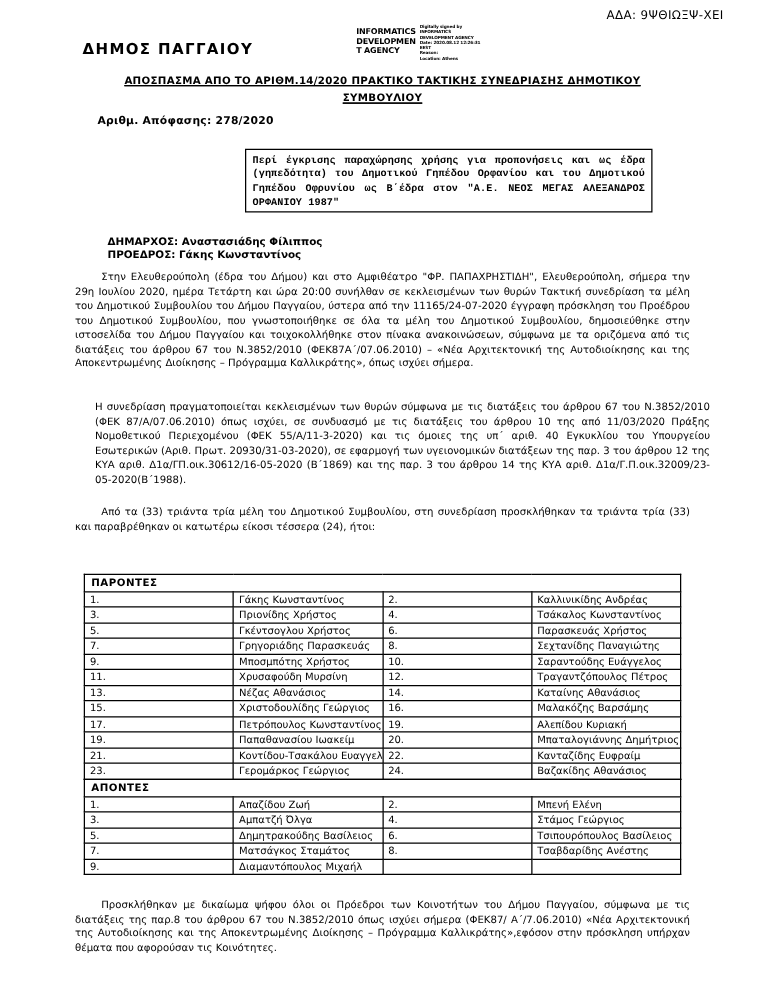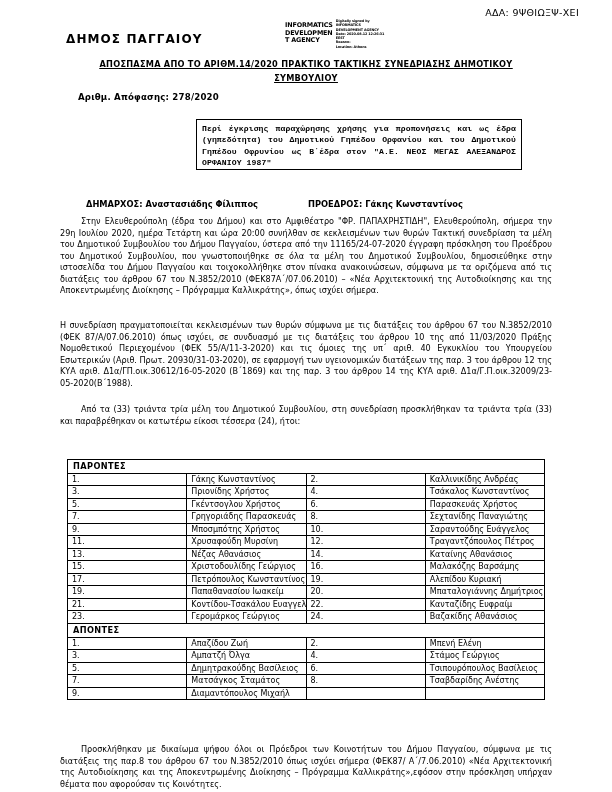--- a/index.html
+++ b/index.html
@@ -107,46 +107,47 @@
     font-weight: bold;
     line-height: 11.4px;
     text-align: justify;
     letter-spacing: 0.1px;
     font-family: Liberation Mono, monospace;
   }
 
   
   .officials {
     position: absolute;
-    top: 199px;
+    top: 188px;
     left: 86px;
     width: 440px;
     font-size: 8.3px;
     font-weight: bold;
     display: flex;
+    flex-direction: column;
   }
   .officials .mayor { width: 222px; }
   .officials .chair { }
   .officials .role { }
   .officials .person { font-weight: bold; }
 
   
   .body-text {
     position: absolute;
     left: 60px;
     width: 492px;
     font-size: 8.1px;
     line-height: 11.55px;
     text-align: justify;
   }
   .body-text b { font-weight: normal; }
   #para-meeting { top: 216px; }
-  #para-closed  { top: 320px; }
+  #para-closed  { top: 320px; margin-left: 16px; }
   #para-quorum  { top: 404px; }
-  #para-communities { top: 718px; margin-top: 26px; }
+  #para-communities { top: 718px; }
   .indent { text-indent: 21px; }
 
   
   .att-table {
     position: absolute;
     left: 67px;
     width: 478px;
     border-collapse: collapse;
     table-layout: fixed;
     font-size: 8px;

